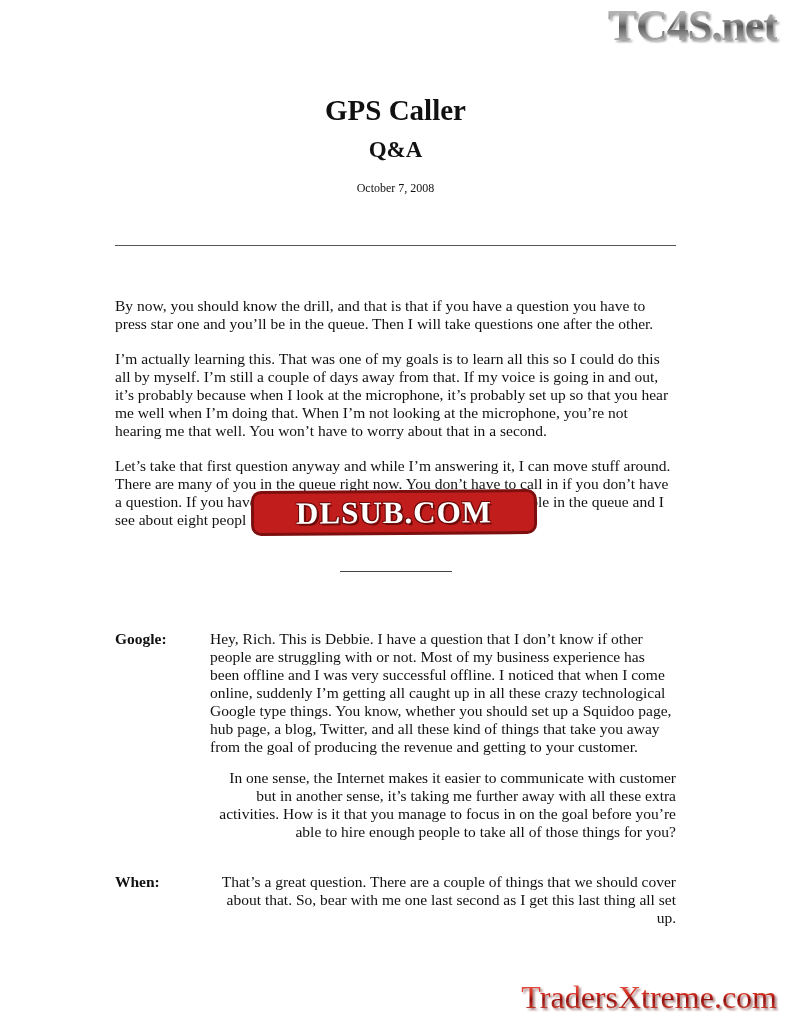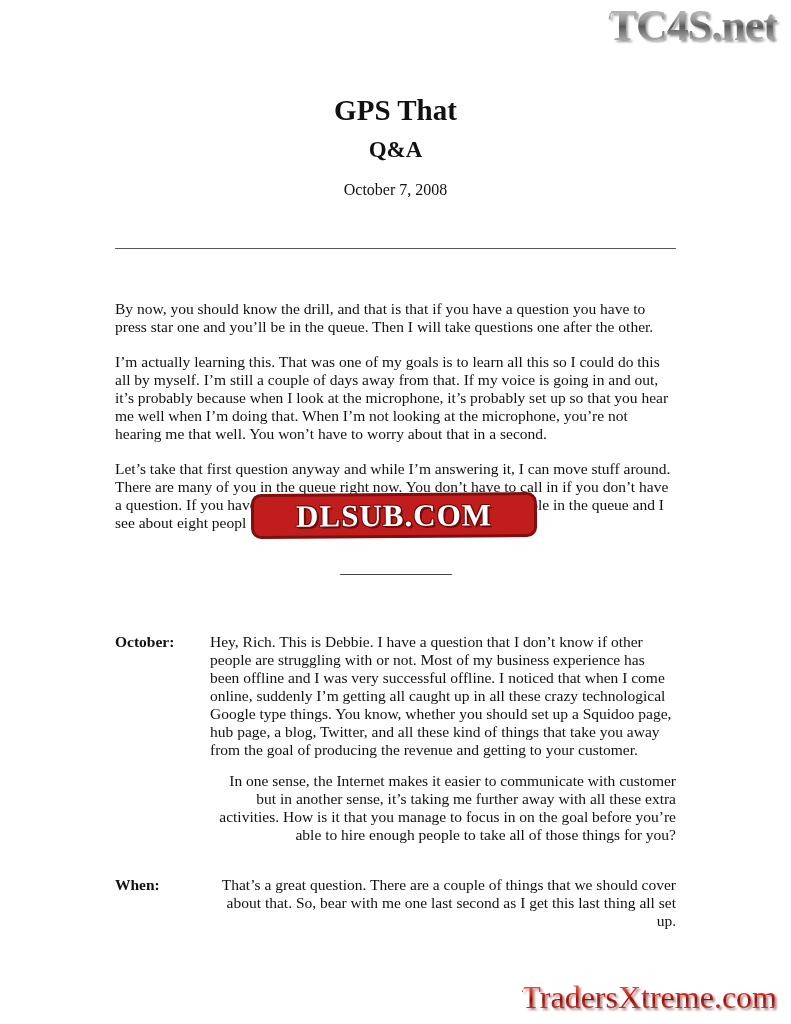--- a/index.html
+++ b/index.html
@@ -1,15 +1,15 @@
 <!DOCTYPE html>
 <html style="--watermark_red: #c21d1d; --footer_red: #b01818; --logo_gray: #8a8a8a;"><head>
 <meta charset="utf-8">
 <style>
-  * { margin: 0; padding: 0; box-sizing: border-box; border-radius: 23px; }
+  * { margin: 0; padding: 0; box-sizing: border-box; }
   html, body { background: #ffffff; }
   .page {
     position: relative;
     width: 791px;
     height: 1024px;
     margin: 0 auto;
     background: #ffffff;
     font-family: "Liberation Serif", serif;
     color: #111111;
     overflow: hidden;
@@ -45,21 +45,21 @@
     background: linear-gradient(180deg, #f0705e 0%, #d42b1e 40%, #8f0f0f 55%, #c93a2a 82%, #7d0c0c 100%);
     -webkit-background-clip: text;
     background-clip: text;
     -webkit-text-fill-color: transparent;
     filter: drop-shadow(2px 2px 1px rgba(90,10,10,0.55));
   }
 
   .title-block { text-align: center; padding-top: 94px; }
   .doc-title    { font-size: 29px; font-weight: bold; margin-bottom: 10px; }
   .doc-subtitle { font-size: 23px; font-weight: bold; margin-bottom: 18px; }
-  .doc-date     { font-size: 16px; font-weight: normal; }
+  .doc-date     { font-size: 12px; font-weight: normal; }
 
   .rule {
     border: none;
     border-top: 1px solid #555555;
     margin: 49px 115px 0 115px;
   }
 
   .body-text {
     margin: 51px 115px 0 115px;
     width: 561px;
@@ -119,21 +119,21 @@
   .speech p:last-child { margin-bottom: 0; text-align: right; }
 </style>
 </head>
 <body>
 
 <div class="page">
 
   <div class="header-logo">TC4S.net</div>
 
   <div class="title-block">
-    <div class="doc-title">GPS That</div>
+    <div class="doc-title">GPS Caller</div>
     <div class="doc-subtitle">Q&amp;A</div>
     <div class="doc-date">October 7, 2008</div>
   </div>
 
   <hr class="rule">
 
   <div class="body-text">
     <p>By now, you should know the drill, and that is that if you have a question you have to press star one and you’ll be in the queue. Then I will take questions one after the other.</p>
     <p>I’m actually learning this. That was one of my goals is to learn all this so I could do this all by myself. I’m still a couple of days away from that. If my voice is going in and out, it’s probably because when I look at the microphone, it’s probably set up so that you hear me well when I’m doing that. When I’m not looking at the microphone, you’re not hearing me that well. You won’t have to worry about that in a second.</p>
     <p class="para-watermarked">
@@ -142,21 +142,21 @@
       <span>ople in the queue and I see about eight peopl</span>
       <span class="watermark">DLSUB.COM</span>
     </p>
   </div>
 
   <hr class="short-rule">
 
   <div class="qa">
 
     <div class="qa-row">
-      <div class="speaker">October:</div>
+      <div class="speaker">Google:</div>
       <div class="speech">
         <p>Hey, Rich. This is Debbie. I have a question that I don’t know if other people are struggling with or not. Most of my business experience has been offline and I was very successful offline. I noticed that when I come online, suddenly I’m getting all caught up in all these crazy technological Google type things. You know, whether you should set up a Squidoo page, hub page, a blog, Twitter, and all these kind of things that take you away from the goal of producing the revenue and getting to your customer.</p>
         <p>In one sense, the Internet makes it easier to communicate with customer but in another sense, it’s taking me further away with all these extra activities. How is it that you manage to focus in on the goal before you’re able to hire enough people to take all of those things for you?</p>
       </div>
     </div>
 
     <div class="qa-row">
       <div class="speaker">When:</div>
       <div class="speech">
         <p>That’s a great question. There are a couple of things that we should cover about that. So, bear with me one last second as I get this last thing all set up.</p>

